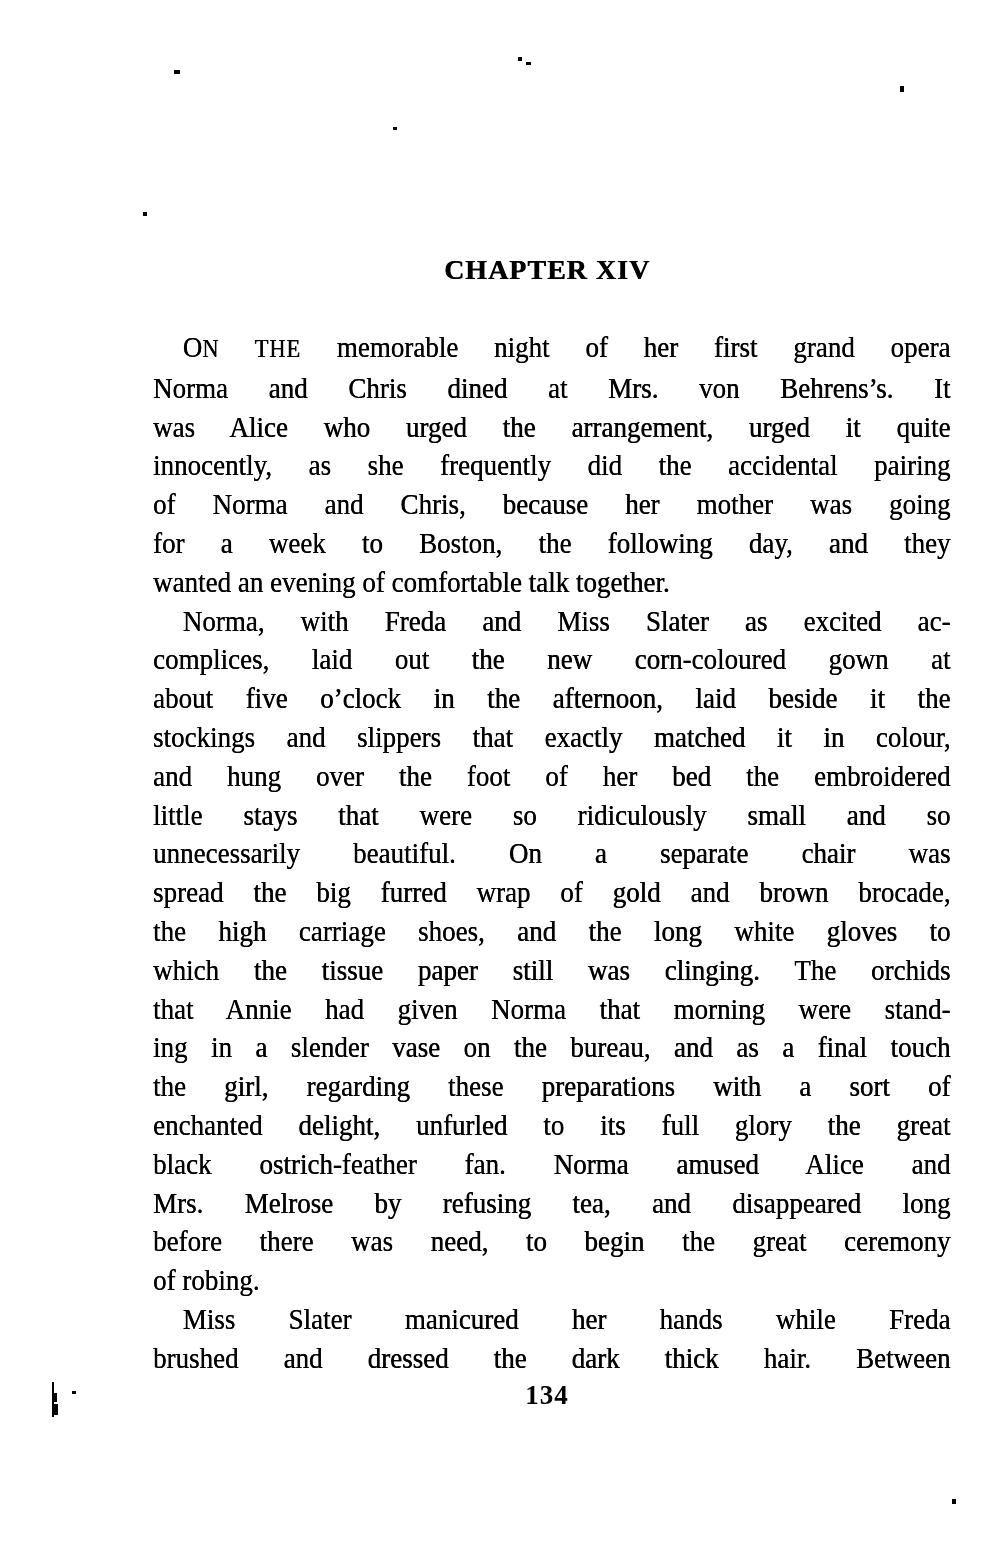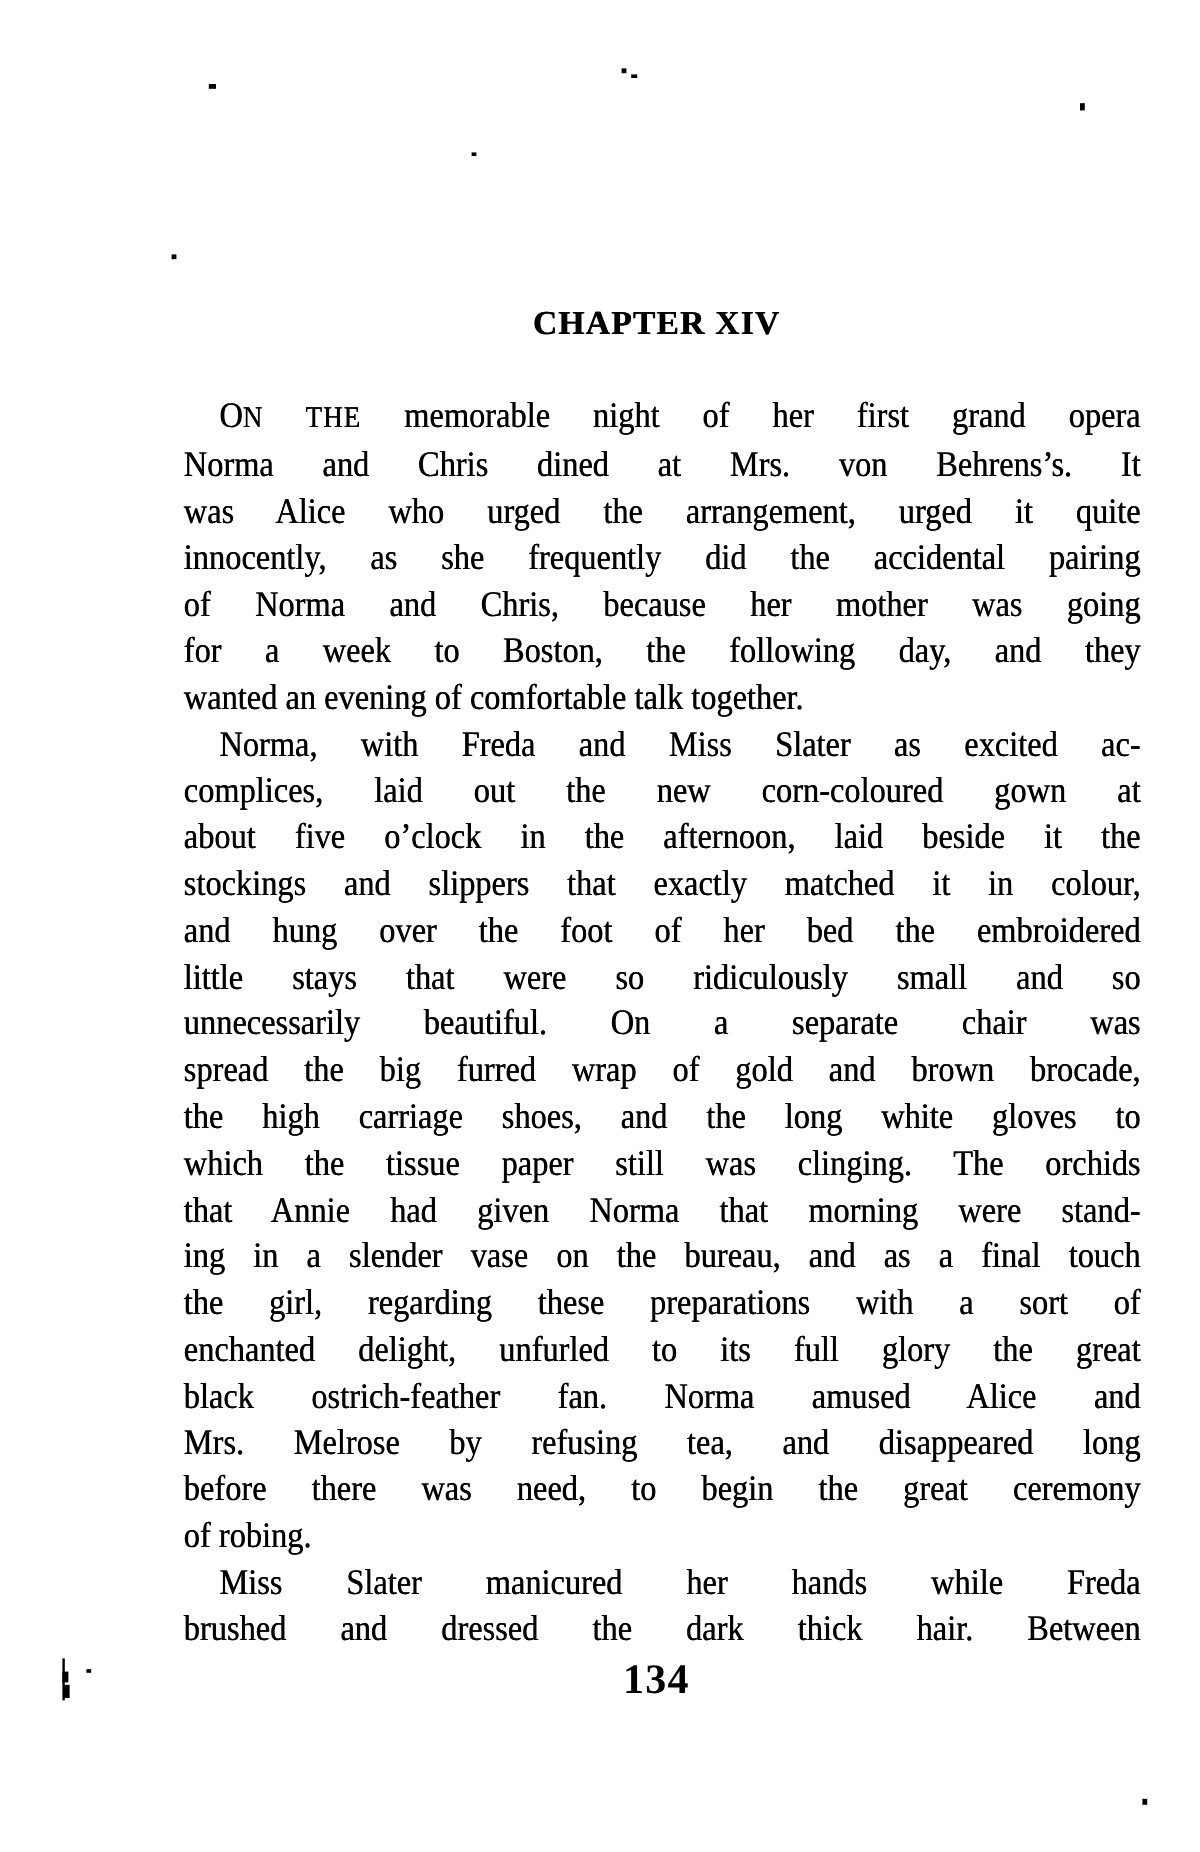--- a/index.html
+++ b/index.html
@@ -51,21 +51,21 @@
   }
   .pagenum-wrap {
     position: absolute;
     left: 447px;
     top: 1382px;
     width: 200px;
     text-align: center;
     line-height: 1;
   }
   .pagenum {
-    font-size: 35px;
+    font-size: 27px;
     font-weight: bold;
     letter-spacing: 1px;
   }
   .speck {
     position: absolute;
     background: #000000;
   }
 </style>
 </head>
 <body>

